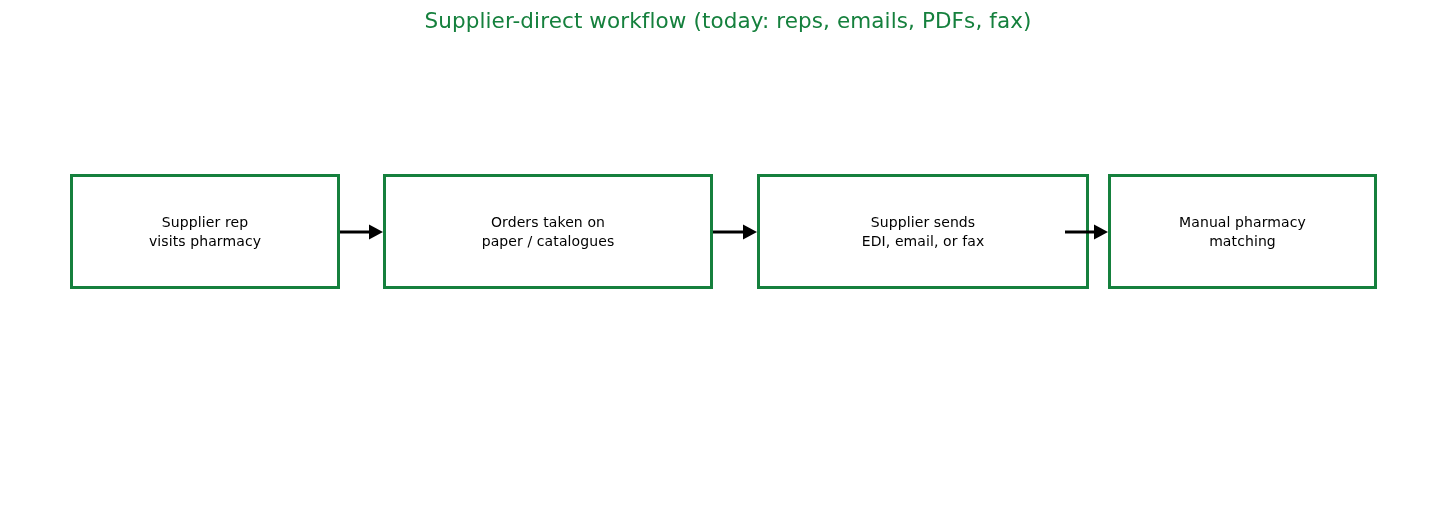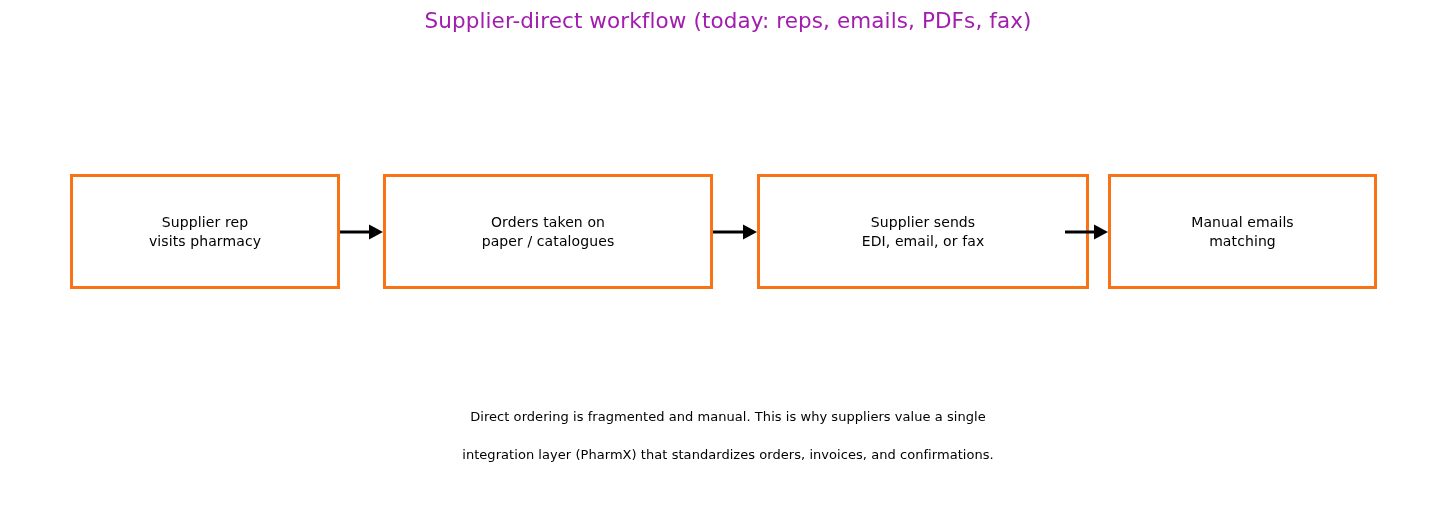--- a/index.html
+++ b/index.html
@@ -27,40 +27,40 @@
   
   #chart-title {
     position: absolute;
     left: 0;
     top: 7px;
     width: 1456px;
     text-align: center;
     font-size: 21.5px;
     line-height: 28px;
     font-weight: 400;
-    color: #a21caf;
+    color: #15803d;
     letter-spacing: 0.1px;
     white-space: nowrap;
   }
 
   
   #flow-row {
     position: absolute;
     left: 0;
     top: 174px;
     width: 1456px;
     height: 115px;
   }
 
   .flow-node {
     position: absolute;
     top: 0;
     height: 115px;
     box-sizing: border-box;
-    border: 3px solid #f97316;
+    border: 3px solid #15803d;
     background: #ffffff;
     display: flex;
     align-items: center;
     justify-content: center;
   }
 
   .node-label {
     font-size: 14px;
     line-height: 18.5px;
     text-align: center;
@@ -151,24 +151,20 @@
     <div class="flow-arrow" id="arrow-2">
       <svg viewBox="0 0 43 115" preserveAspectRatio="none" aria-hidden="true">
         <g>
           <line x1="0" y1="58" x2="31" y2="58" stroke="#000000" stroke-width="3"></line>
           <polygon points="29,50.5 43,58 29,65.5" fill="#000000"></polygon>
         </g>
       </svg>
     </div>
 
     <div class="flow-node" id="node-3">
-      <span class="node-label">Manual emails
+      <span class="node-label">Manual pharmacy
 matching</span>
     </div>
 
   </div>
 
-  <div id="diagram-caption">
-    <span>Direct ordering is fragmented and manual. This is why suppliers value a single</span><br>
-    <span>integration layer (PharmX) that standardizes orders, invoices, and confirmations.</span>
-  </div>
 
 </div>
 
 </body></html>

